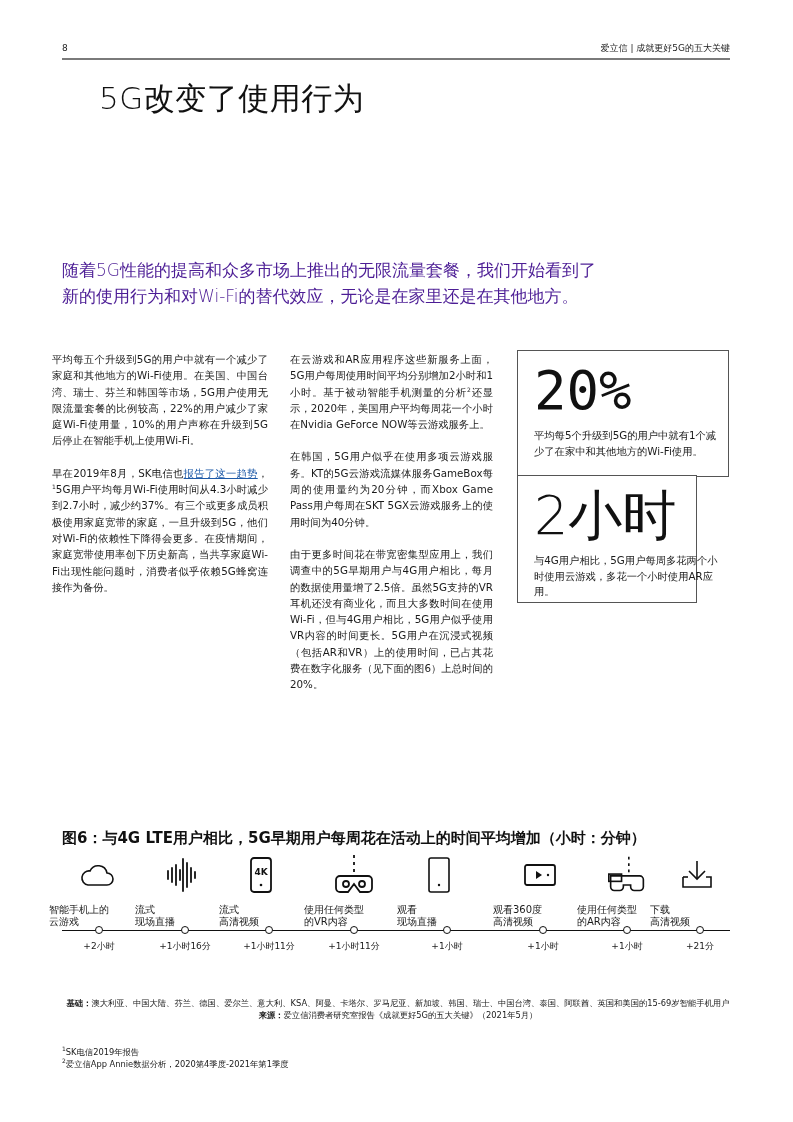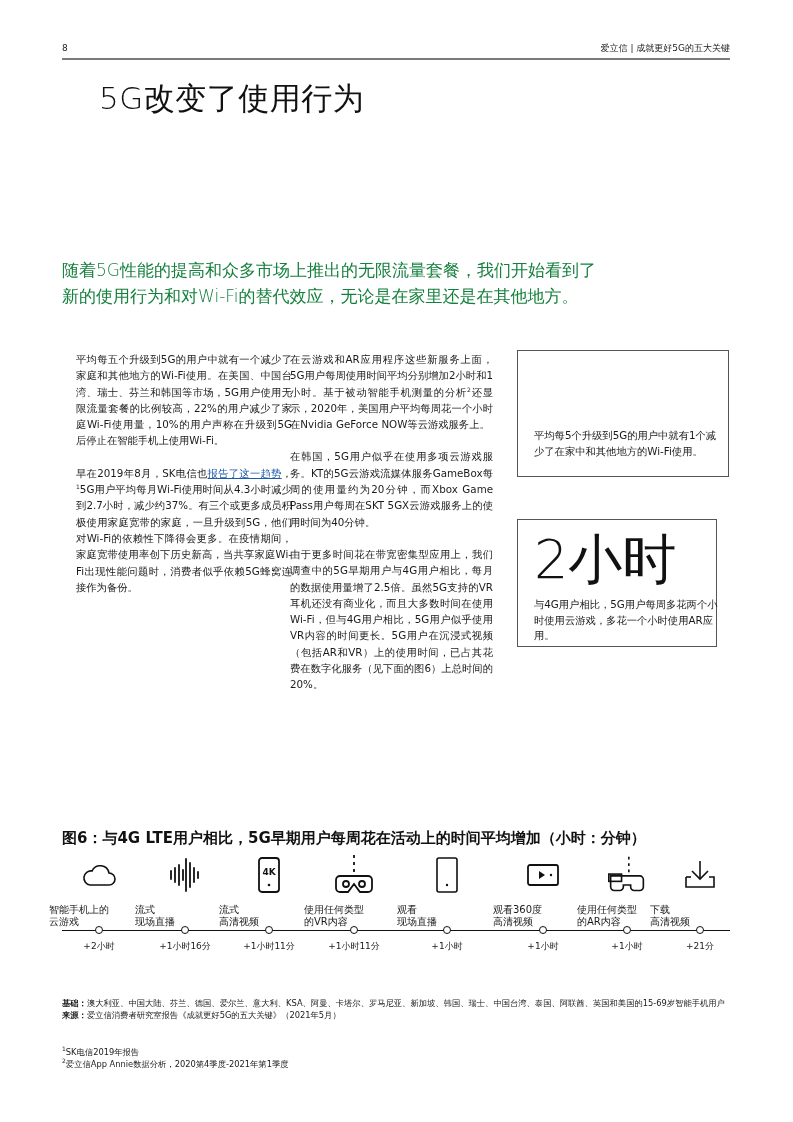--- a/index.html
+++ b/index.html
@@ -7,45 +7,45 @@
   body { position: relative; font-family: "DejaVu Sans", "Liberation Sans", sans-serif; color: #1a1a1a; }
 
   .abs { position: absolute; }
 
   .page-num { left: 62px; top: 43px; font-size: 9px; color: #222; }
   .header-right { right: 63px; top: 42px; font-size: 9px; color: #222; }
   .header-rule { left: 62px; top: 58px; width: 668px; height: 2px; background: #7a7a7a; }
 
   .page-title { left: 62px; top: 78px; font-size: 31px; font-weight: 300; color: #111; letter-spacing: 0.5px; font-family: "DejaVu Sans", sans-serif; margin-left: 37px; }
 
-  .lead { left: 62px; top: 257px; width: 545px; font-size: 17px; line-height: 26px; color: #15803d; font-weight: 300; }
+  .lead { left: 62px; top: 257px; width: 545px; font-size: 17px; line-height: 26px; color: #4c1d95; font-weight: 300; }
 
   .col { font-size: 10.3px; line-height: 16.3px; color: #1a1a1a; text-align: justify; }
   .col p { margin-bottom: 16px; }
-  .col1 { left: 76px; top: 351px; width: 216px; }
+  .col1 { left: 52px; top: 351px; width: 216px; }
   .col2 { left: 290px; top: 351px; width: 203px; }
   .link { color: #1e5aa8; text-decoration: underline; margin-top: 6px; }
   sup { font-size: 6px; vertical-align: super; line-height: 0; }
 
   .stat-box { border: 1px solid #555; background: #fff; }
   .stat1 { left: 517px; top: 350px; width: 212px; height: 127px; }
-  .stat2 { left: 517px; top: 519px; width: 200px; height: 128px; }
+  .stat2 { left: 517px; top: 475px; width: 180px; height: 128px; }
   .stat-big { position: absolute; left: 16px; top: 8px; font-size: 54px; font-weight: 300; line-height: 64px; color: #111; font-family: "DejaVu Sans Mono", monospace; }
   .stat-big2 { font-family: "DejaVu Sans", sans-serif; font-weight: 300; }
   .stat-text { position: absolute; left: 16px; top: 77px; width: 190px; font-size: 10.3px; line-height: 15.5px; color: #1a1a1a; }
 
   .fig-title { left: 62px; top: 829px; font-size: 15px; font-weight: bold; color: #111; }
 
   .timeline-line { left: 62px; top: 930px; width: 668px; height: 1px; background: #111; }
-  .tl-icon { position: absolute; top: 855px; width: 40px; height: 40px; margin-left: -20px; display: flex; align-items: center; justify-content: center; }
+  .tl-icon { position: absolute; top: 855px; width: 40px; height: 40px; margin-left: -20px; display: flex; align-items: center; }
   .tl-label { position: absolute; top: 904px; width: 100px; margin-left: -50px; text-align: left; font-size: 10px; line-height: 12px; color: #1a1a1a; }
   .tl-dot { position: absolute; top: 926px; width: 8px; height: 8px; margin-left: -4px; border: 1px solid #111; border-radius: 50%; background: #fff; }
   .tl-value { position: absolute; top: 940px; width: 100px; margin-left: -50px; text-align: center; font-size: 9px; color: #1a1a1a; }
 
-  .base { left: 62px; top: 997px; width: 672px; font-size: 8.3px; line-height: 12px; color: #1a1a1a; }
+  .base { left: 62px; top: 997px; width: 672px; font-size: 8.3px; line-height: 12px; color: #1a1a1a; text-align: center; }
   .base b { font-weight: bold; }
   .notes { left: 62px; top: 1046px; font-size: 8.3px; line-height: 12px; color: #1a1a1a; }
 </style>
 </head>
 <body>
 
 <div class="abs page-num">8</div>
 <div class="abs header-right">爱立信 | 成就更好5G的五大关键</div>
 <div class="abs header-rule"></div>
 
@@ -58,20 +58,21 @@
   <p><span>早在2019年8月，SK电信也</span><a class="link">报告了这一趋势</a><span>，</span><sup>1</sup><span>5G用户平均每月Wi-Fi使用时间从4.3小时减少到2.7小时，减少约37%。有三个或更多成员积极使用家庭宽带的家庭，一旦升级到5G，他们对Wi-Fi的依赖性下降得会更多。在疫情期间，家庭宽带使用率创下历史新高，当共享家庭Wi-Fi出现性能问题时，消费者似乎依赖5G蜂窝连接作为备份。</span></p>
 </div>
 
 <div class="abs col col2">
   <p><span>在云游戏和AR应用程序这些新服务上面，5G用户每周使用时间平均分别增加2小时和1小时。基于被动智能手机测量的分析</span><sup>2</sup><span>还显示，2020年，美国用户平均每周花一个小时在Nvidia GeForce NOW等云游戏服务上。</span></p>
   <p>在韩国，5G用户似乎在使用多项云游戏服务。KT的5G云游戏流媒体服务GameBox每周的使用量约为20分钟，而Xbox Game Pass用户每周在SKT 5GX云游戏服务上的使用时间为40分钟。</p>
   <p>由于更多时间花在带宽密集型应用上，我们调查中的5G早期用户与4G用户相比，每月的数据使用量增了2.5倍。虽然5G支持的VR耳机还没有商业化，而且大多数时间在使用Wi-Fi，但与4G用户相比，5G用户似乎使用VR内容的时间更长。5G用户在沉浸式视频（包括AR和VR）上的使用时间，已占其花费在数字化服务（见下面的图6）上总时间的20%。</p>
 </div>
 
 <div class="abs stat-box stat1">
+  <div class="stat-big">20%</div>
   <div class="stat-text">平均每5个升级到5G的用户中就有1个减少了在家中和其他地方的Wi-Fi使用。</div>
 </div>
 <div class="abs stat-box stat2">
   <div class="stat-big stat-big2">2小时</div>
   <div class="stat-text">与4G用户相比，5G用户每周多花两个小时使用云游戏，多花一个小时使用AR应用。</div>
 </div>
 
 <div class="abs fig-title">图6：与4G LTE用户相比，5G早期用户每周花在活动上的时间平均增加（小时：分钟）</div>
 
 <div class="tl-icon" style="left:99px">

